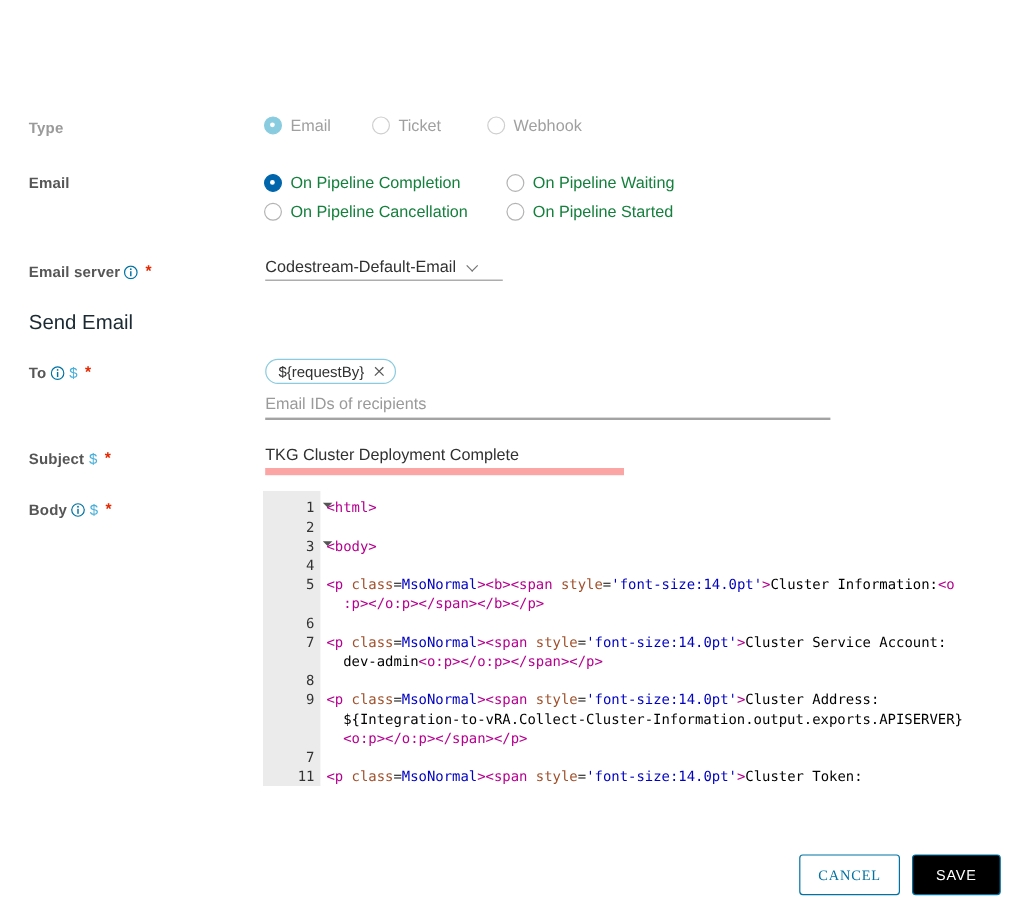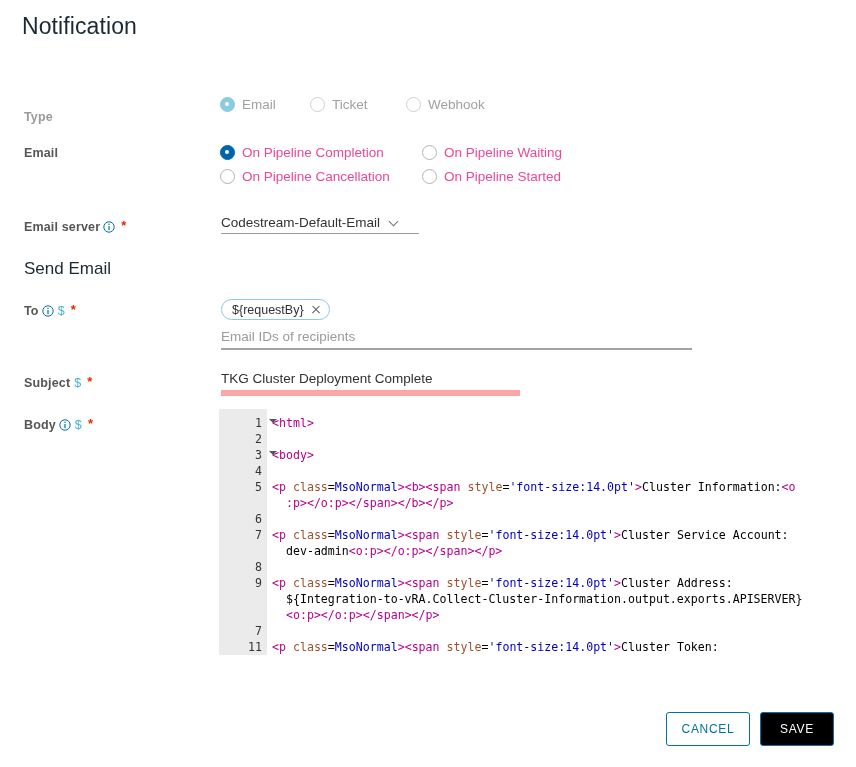--- a/index.html
+++ b/index.html
@@ -91,21 +91,21 @@
     left: 4px; top: 4px;
     width: 4px; height: 4px;
     border-radius: 50%;
     background: #fff;
   }
   .radio-dot.checked.faded {
     border-color: #89cbdf;
     background: #89cbdf;
   }
   .radio-dot.faded { border-color: #cfcfcf; }
-  .radio-label { font-size: 13.5px; color: #ec4899; }
+  .radio-label { font-size: 13.5px; color: #15803d; }
   .radio-label.faded { color: #a0a0a0; }
 
   
   .select-wrap {
     position: absolute;
     border-bottom: 1px solid #9a9a9a;
     padding-bottom: 3px;
     display: flex;
     align-items: center;
   }
@@ -254,24 +254,23 @@
     border: 1px solid #0072a3;
     color: #fff;
     background: #000000;
   }
 </style>
 </head>
 <body>
 
 <div class="page">
 
-  <div class="page-title">Notification</div>
-
-  <div class="form-row">
-    <div class="lbl disabled" style="top:110px;">
+
+  <div class="form-row">
+    <div class="lbl disabled" style="top:100px;">
       <span>Type</span>
     </div>
     <div class="radio-group" id="type-radios" style="left:220px; top:92px;">
         <div class="radio-item" style="width: 72px;">
           <span class="radio-dot checked faded"></span>
           <span class="radio-label faded">Email</span>
         </div>
         <div class="radio-item" style="width: 78px;">
           <span class="radio-dot faded"></span>
           <span class="radio-label faded">Ticket</span>
@@ -371,16 +370,16 @@
           <div class="gl"><span class="num">9</span></div>
           <div class="gl"><span class="num"></span></div>
           <div class="gl"><span class="num"></span></div>
           <div class="gl"><span class="num">7</span></div>
           <div class="gl"><span class="num">11</span></div>
         </div>
       <div class="code" id="editor-code"><div class="cl"><span class="tg">&lt;html&gt;</span></div><div class="cl"></div><div class="cl"><span class="tg">&lt;body&gt;</span></div><div class="cl"></div><div class="cl"><span class="tg">&lt;p </span><span class="at">class</span><span class="tx">=</span><span class="vl">MsoNormal</span><span class="tg">&gt;&lt;b&gt;&lt;span </span><span class="at">style</span><span class="tx">=</span><span class="vl">'font-size:14.0pt'</span><span class="tg">&gt;</span><span class="tx">Cluster Information:</span><span class="tg">&lt;o</span></div><div class="cl"><span class="tx">  </span><span class="tg">:p&gt;&lt;/o:p&gt;&lt;/span&gt;&lt;/b&gt;&lt;/p&gt;</span></div><div class="cl"></div><div class="cl"><span class="tg">&lt;p </span><span class="at">class</span><span class="tx">=</span><span class="vl">MsoNormal</span><span class="tg">&gt;&lt;span </span><span class="at">style</span><span class="tx">=</span><span class="vl">'font-size:14.0pt'</span><span class="tg">&gt;</span><span class="tx">Cluster Service Account:</span></div><div class="cl"><span class="tx">  dev-admin</span><span class="tg">&lt;o:p&gt;&lt;/o:p&gt;&lt;/span&gt;&lt;/p&gt;</span></div><div class="cl"></div><div class="cl"><span class="tg">&lt;p </span><span class="at">class</span><span class="tx">=</span><span class="vl">MsoNormal</span><span class="tg">&gt;&lt;span </span><span class="at">style</span><span class="tx">=</span><span class="vl">'font-size:14.0pt'</span><span class="tg">&gt;</span><span class="tx">Cluster Address:</span></div><div class="cl"><span class="tx">  ${Integration-to-vRA.Collect-Cluster-Information.output.exports.APISERVER}</span></div><div class="cl"><span class="tx">  </span><span class="tg">&lt;o:p&gt;&lt;/o:p&gt;&lt;/span&gt;&lt;/p&gt;</span></div><div class="cl"></div><div class="cl"><span class="tg">&lt;p </span><span class="at">class</span><span class="tx">=</span><span class="vl">MsoNormal</span><span class="tg">&gt;&lt;span </span><span class="at">style</span><span class="tx">=</span><span class="vl">'font-size:14.0pt'</span><span class="tg">&gt;</span><span class="tx">Cluster Token:</span></div></div>
     </div>
   </div>
 
-  <div class="btn btn-secondary" style="left:666px; top:712px; width:84px;">CANCEL</div>
+  <div class="btn btn-secondary" style="left:666px; top:712px; width:84px;font-family:Liberation Serif, serif;">CANCEL</div>
   <div class="btn btn-primary" style="left:760px; top:712px; width:74px;">SAVE</div>
 
 </div>
 
 </body></html>

